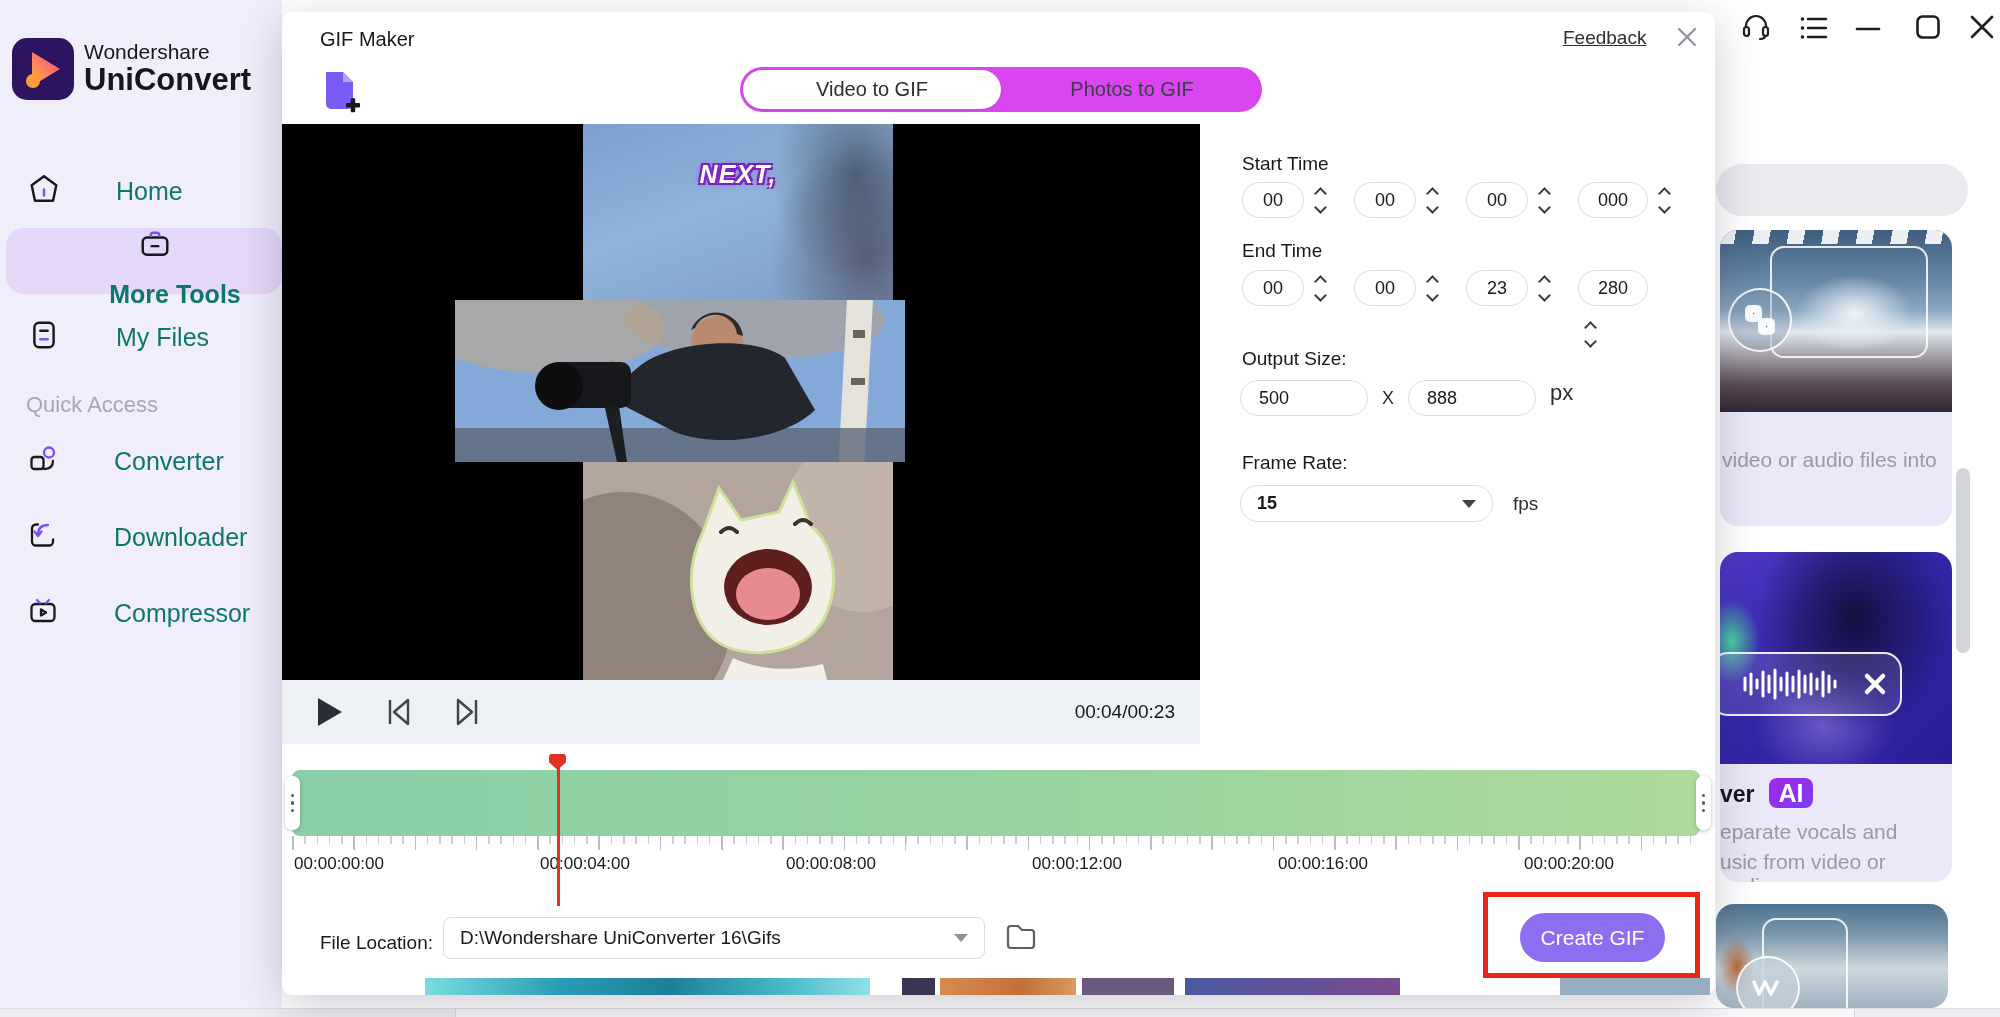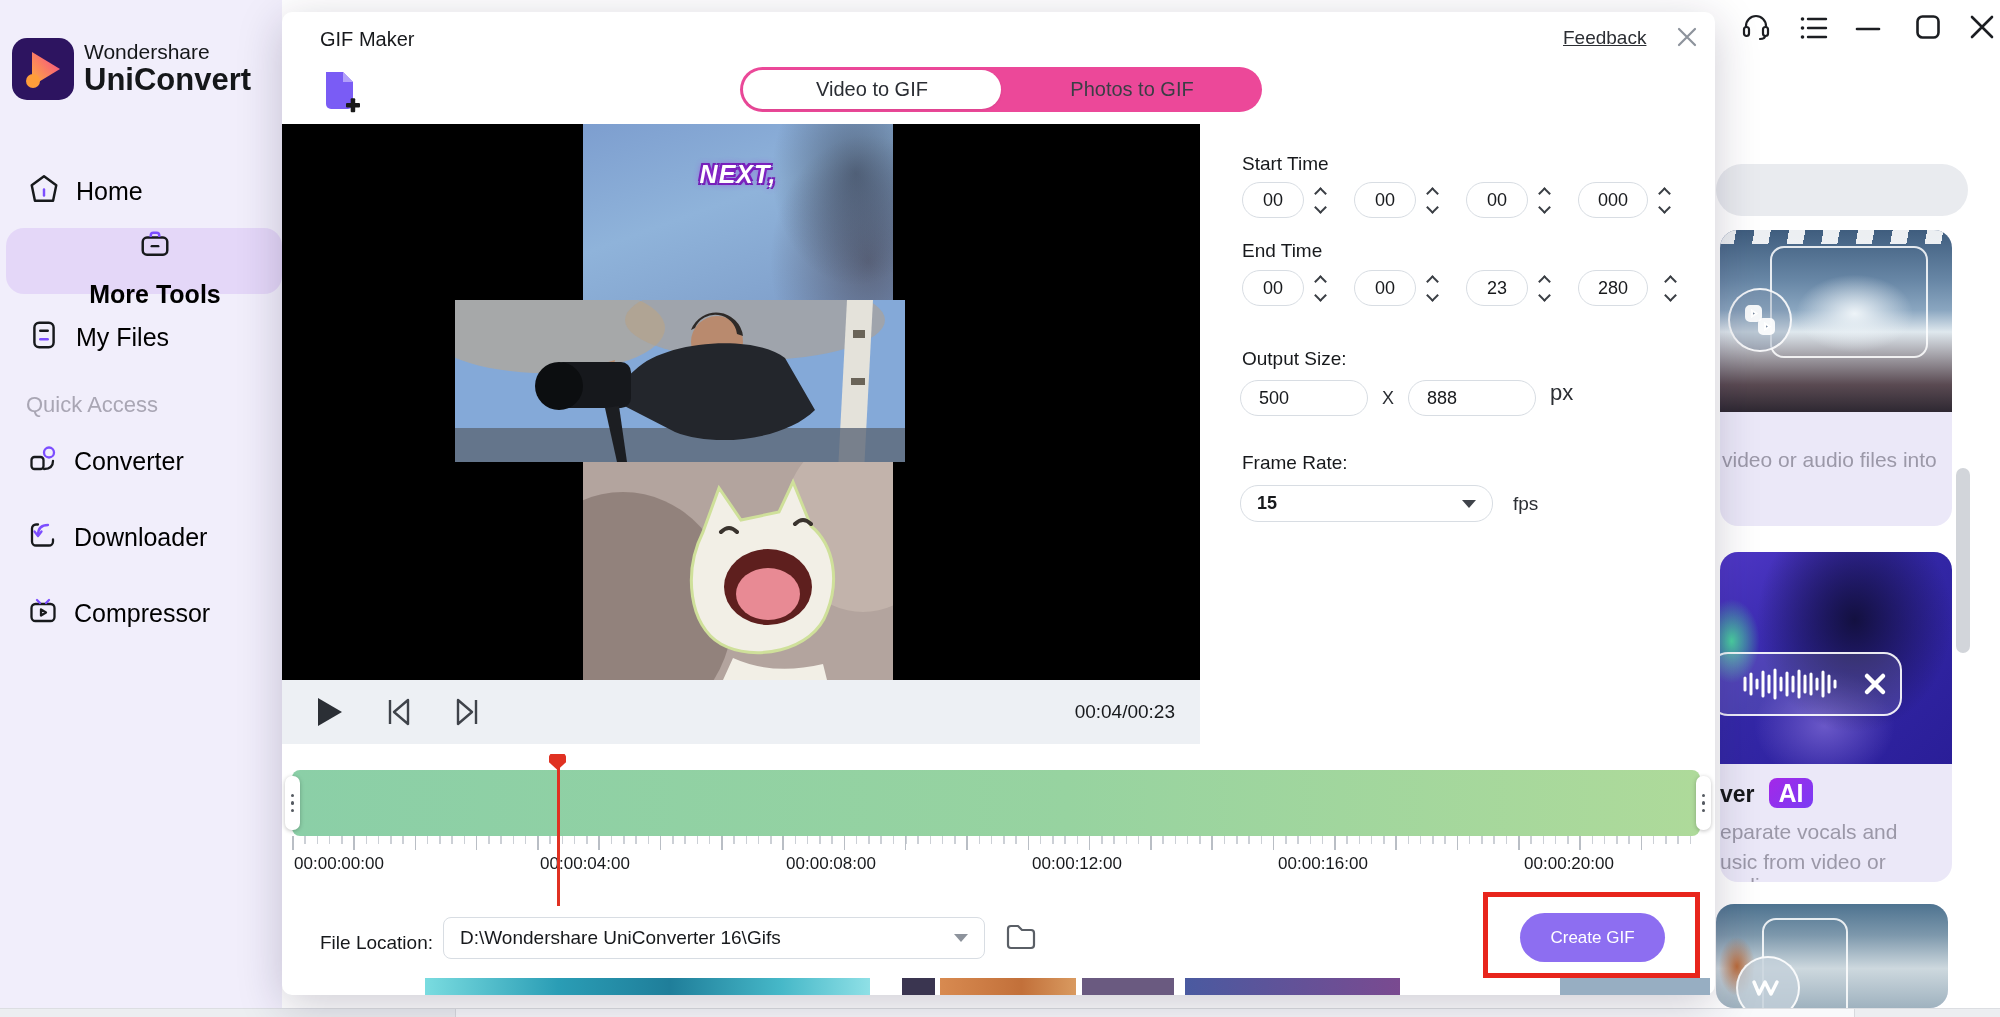--- a/index.html
+++ b/index.html
@@ -6,21 +6,21 @@
   body { font-family:"Liberation Sans", sans-serif; background:#fff; }
   .screen { position:relative; width:2000px; height:1017px; overflow:hidden; background:#fff; }
   .abs { position:absolute; }
 
   
   .sidebar { left:0; top:0; width:282px; height:1008px; background:#f1eefb; z-index:2; }
   .logo-sq { left:12px; top:38px; width:62px; height:62px; border-radius:15px; background:#2d1460; }
   .brand1 { left:84px; top:40px; font-size:21px; color:#15171a; white-space:nowrap; }
   .brand2 { left:84px; top:62px; font-size:31px; font-weight:bold; color:#15171a; white-space:nowrap; }
   .nav-item { left:0; width:282px; height:66px; display:flex; align-items:center; gap:16px; padding-left:28px; cursor:pointer; }
-  .nav-item .lbl { font-size:25px; color:#000000; }
+  .nav-item .lbl { font-size:25px; color:#0f766e;margin-left:40px; }
   .nav-pill { left:6px; width:276px; border-radius:18px; background:#e4d7f8; padding-left:22px;flex-direction:column; }
   .nav-pill .lbl { font-weight:bold; }
   .section-lbl { left:26px; top:392px; font-size:22px; color:#a9a6b4; }
 
   
   .titlebar { z-index:3; }
   .tb-btn { position:absolute; width:32px; height:32px; display:flex; align-items:center; justify-content:center; cursor:pointer; }
 
   
   .bg-right { z-index:1; }
@@ -53,21 +53,21 @@
   .bottom-strip .seg { position:absolute; left:455px; top:0; width:1400px; height:9px; background:#f8f9fb;
      border-left:1px solid #d8dade; border-right:1px solid #d8dade; }
 
   
   .dialog { left:282px; top:12px; width:1433px; height:983px; background:#fff; border-radius:10px;
      box-shadow:0 10px 45px rgba(30,25,60,.22); z-index:10; }
   .dlg-title { left:38px; top:16px; font-size:20px; color:#17191c; }
   .feedback { left:1281px; top:15px; font-size:19px; color:#2b2e33; text-decoration:underline; cursor:pointer; }
   .dlg-close { left:1390px; top:10px; width:30px; height:30px; display:flex; align-items:center; justify-content:center; cursor:pointer; }
 
-  .tabs { left:458px; top:55px; width:522px; height:45px; border-radius:23px; background:#ec4899; }
+  .tabs { left:458px; top:55px; width:522px; height:45px; border-radius:23px; background:#d946ef; }
   .tab { position:absolute; top:0; width:260px; height:45px; display:flex; align-items:center; justify-content:center;
      font-size:20px; color:#2a2d33; cursor:pointer; }
   .tab.active-pill { left:3px; top:3px; width:258px; height:39px; border-radius:20px; background:#fff;
      box-shadow:0 1px 3px rgba(0,0,0,.08); }
   .tab.right { left:262px; color:#3a3e45; }
 
   .preview { left:0; top:112px; width:918px; height:556px; background:#000; overflow:hidden; }
   .strip { position:absolute; overflow:hidden; }
   .sky { left:301px; top:0; width:310px; height:176px; background:
      radial-gradient(120px 160px at 88% 28%, rgba(40,45,60,.55), rgba(40,45,60,0) 70%),
@@ -109,21 +109,21 @@
   .tl-label { position:absolute; top:842px; width:160px; text-align:center; font-size:17px; color:#17191c; }
   .playhead-line { left:275px; top:754px; width:2.5px; height:140px; background:#e03122; z-index:3; }
   .playhead-marker { left:267px; top:742px; width:17px; height:16px; background:#e03122; z-index:3; cursor:grab;
      clip-path:polygon(8% 0,92% 0,100% 14%,100% 52%,50% 100%,0 52%,0 14%); }
 
   
   .file-dd { left:161px; top:905px; width:542px; height:42px; border:1.5px solid #d8dde3; border-radius:8px;
      display:flex; align-items:center; padding:0 16px; font-size:19px; color:#17191c; cursor:pointer; }
   .red-box { left:1201px; top:880px; width:217px; height:86px; border:5px solid #e8251c; z-index:5; }
   .create-btn { left:1238px; top:901px; width:145px; height:49px; border-radius:25px; background:#8d6ef1; color:#fff;
-     font-size:17px; display:flex; align-items:center; justify-content:center; cursor:pointer; z-index:6; }
+     font-size:21px; display:flex; align-items:center; justify-content:center; cursor:pointer; z-index:6; }
   .thumb-sliver { position:absolute; top:966px; height:17px; }
 </style>
 </head>
 <body>
 
 <div class="screen">
 
   <aside class="abs sidebar">
     <div class="abs logo-sq">
       <svg width="62" height="62" viewBox="0 0 62 62">
@@ -433,21 +433,21 @@
             <i class="chev down"></i>
           </div>
         </div>
       <div style="display:flex; gap:4px;">
           <div class="pill-field" style="width:62px;">23</div>
           <div class="stepper">
             <i class="chev up"></i>
             <i class="chev down"></i>
           </div>
         </div>
-      <div style="display:flex; gap:10px;">
+      <div style="display:flex; gap:10px;flex-direction:column;">
           <div class="pill-field" style="width:70px;">280</div>
           <div class="stepper">
             <i class="chev up"></i>
             <i class="chev down"></i>
           </div>
         </div>
     </div>
 
     <div class="abs set-label" style="left:960px; top:336px;">Output Size:</div>
     <div class="abs" style="left:958px; top:368px; display:flex; align-items:center; gap:14px;">

